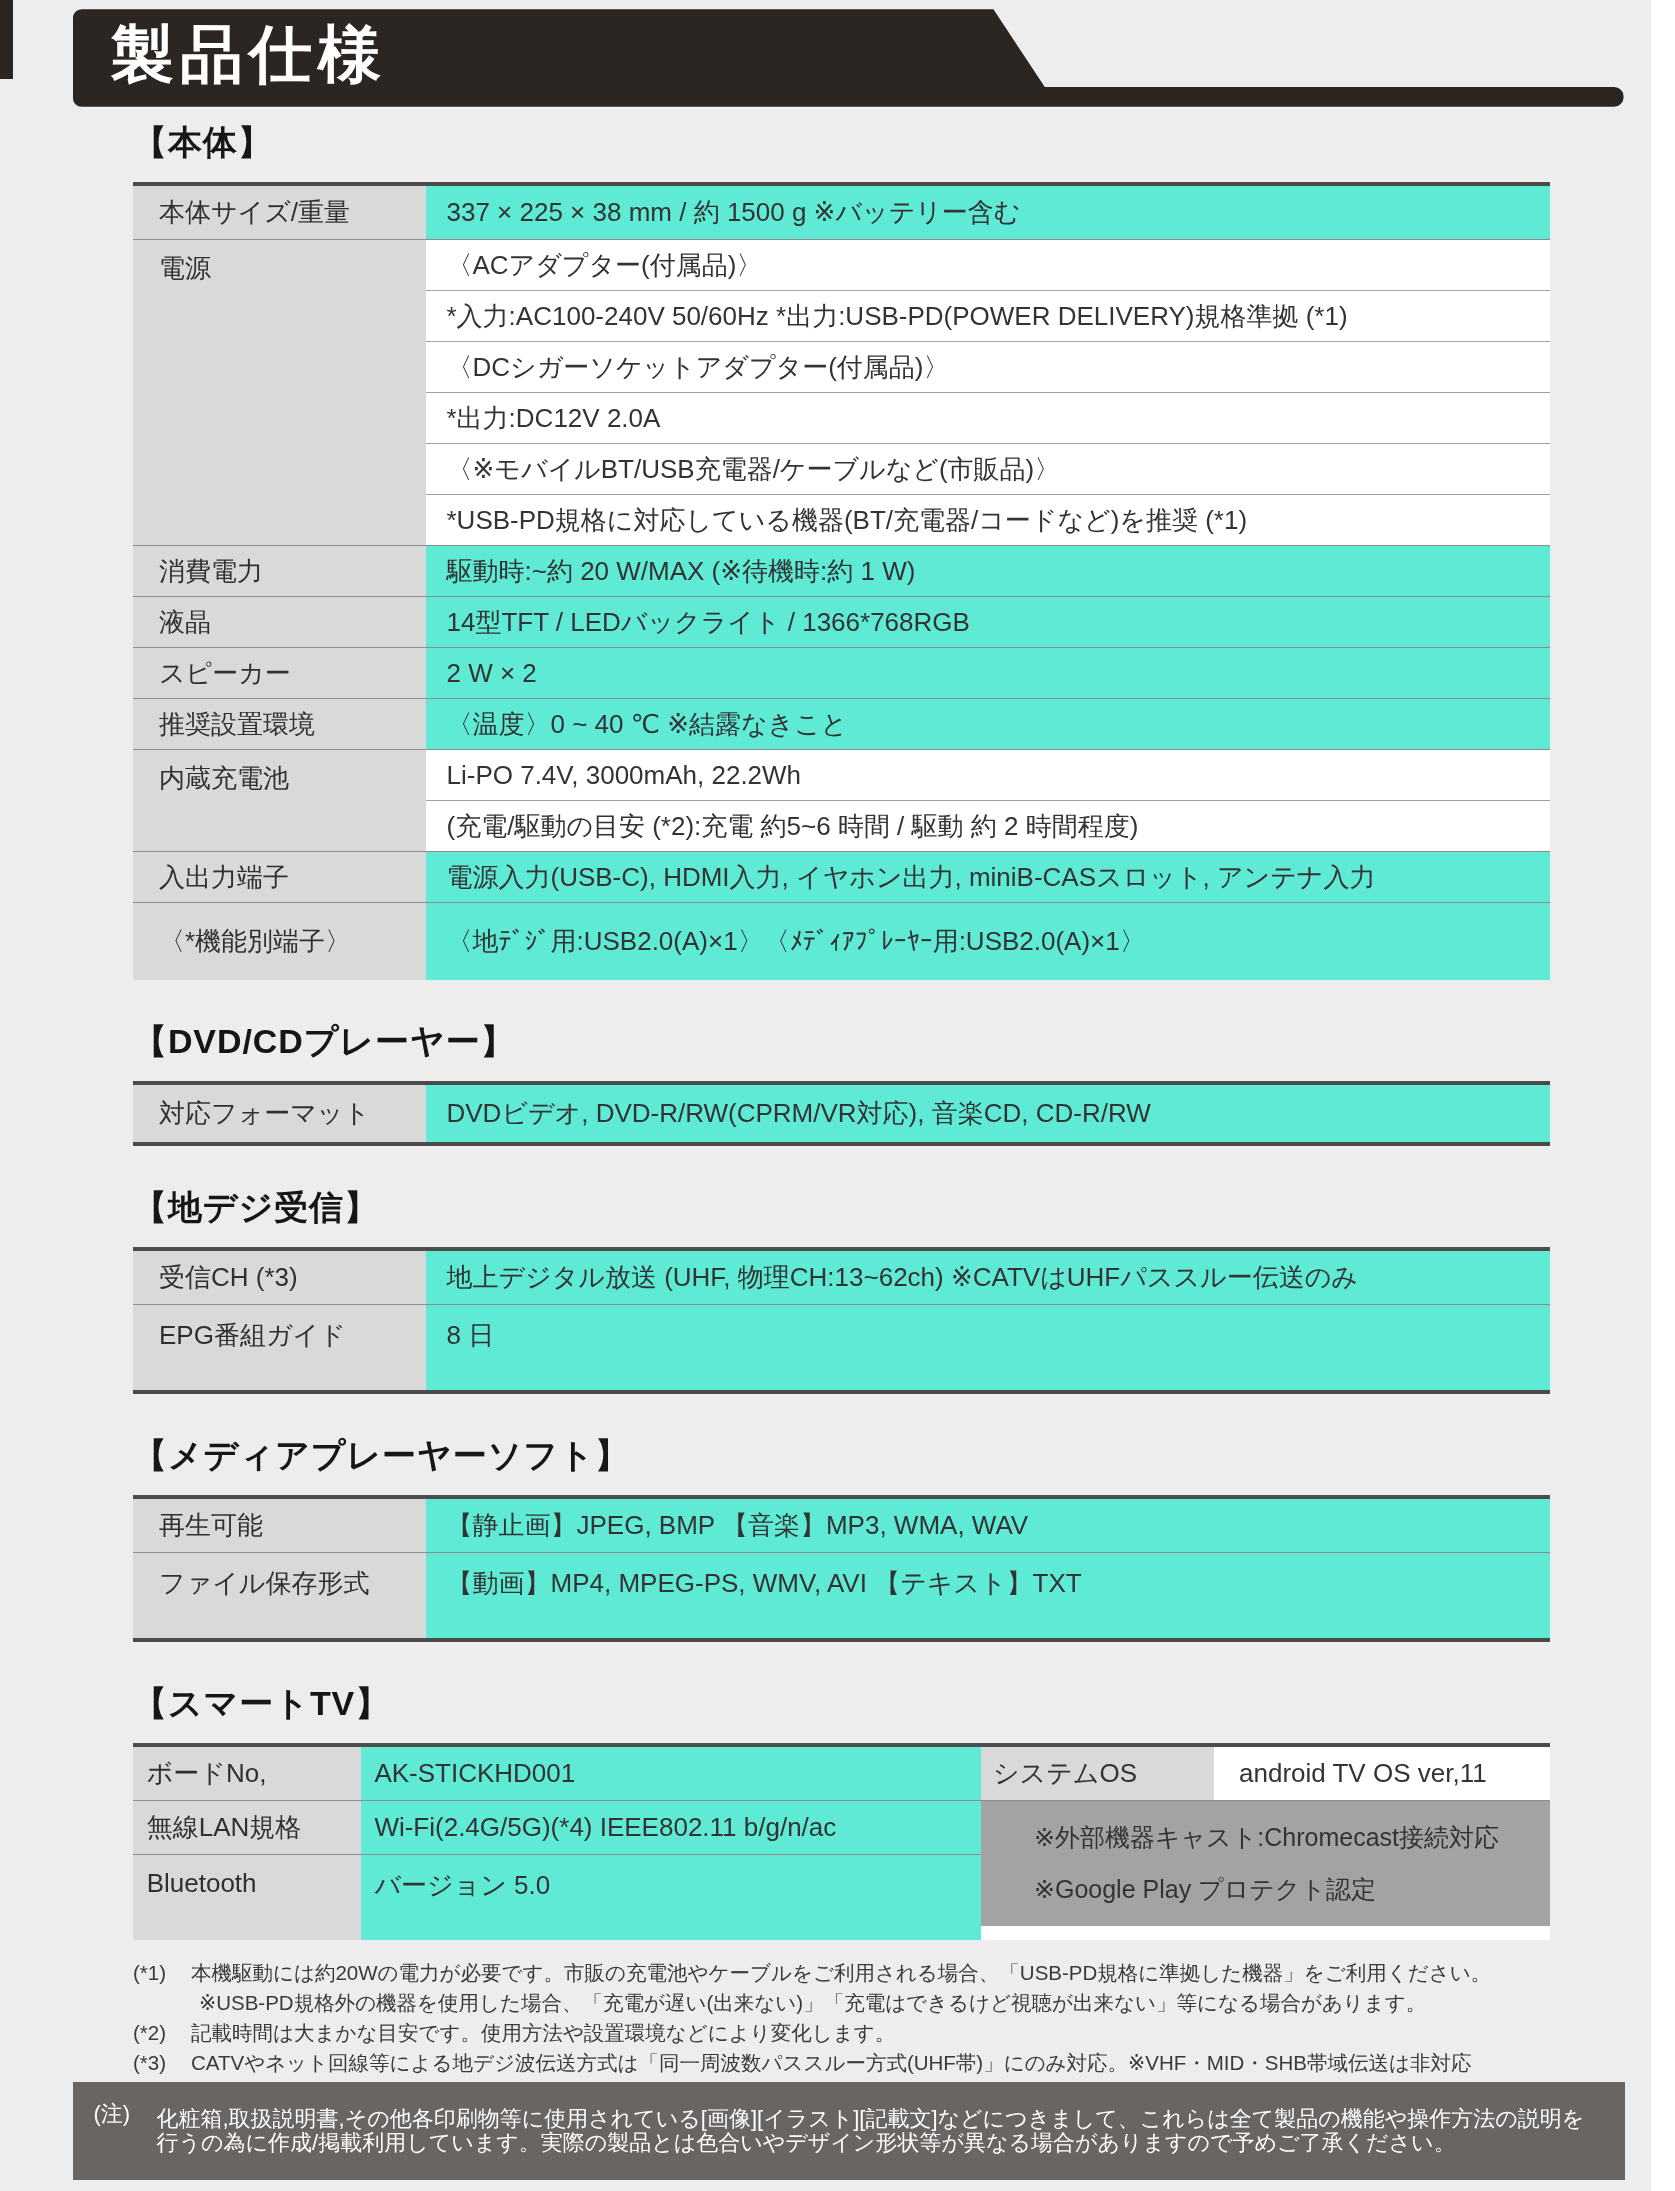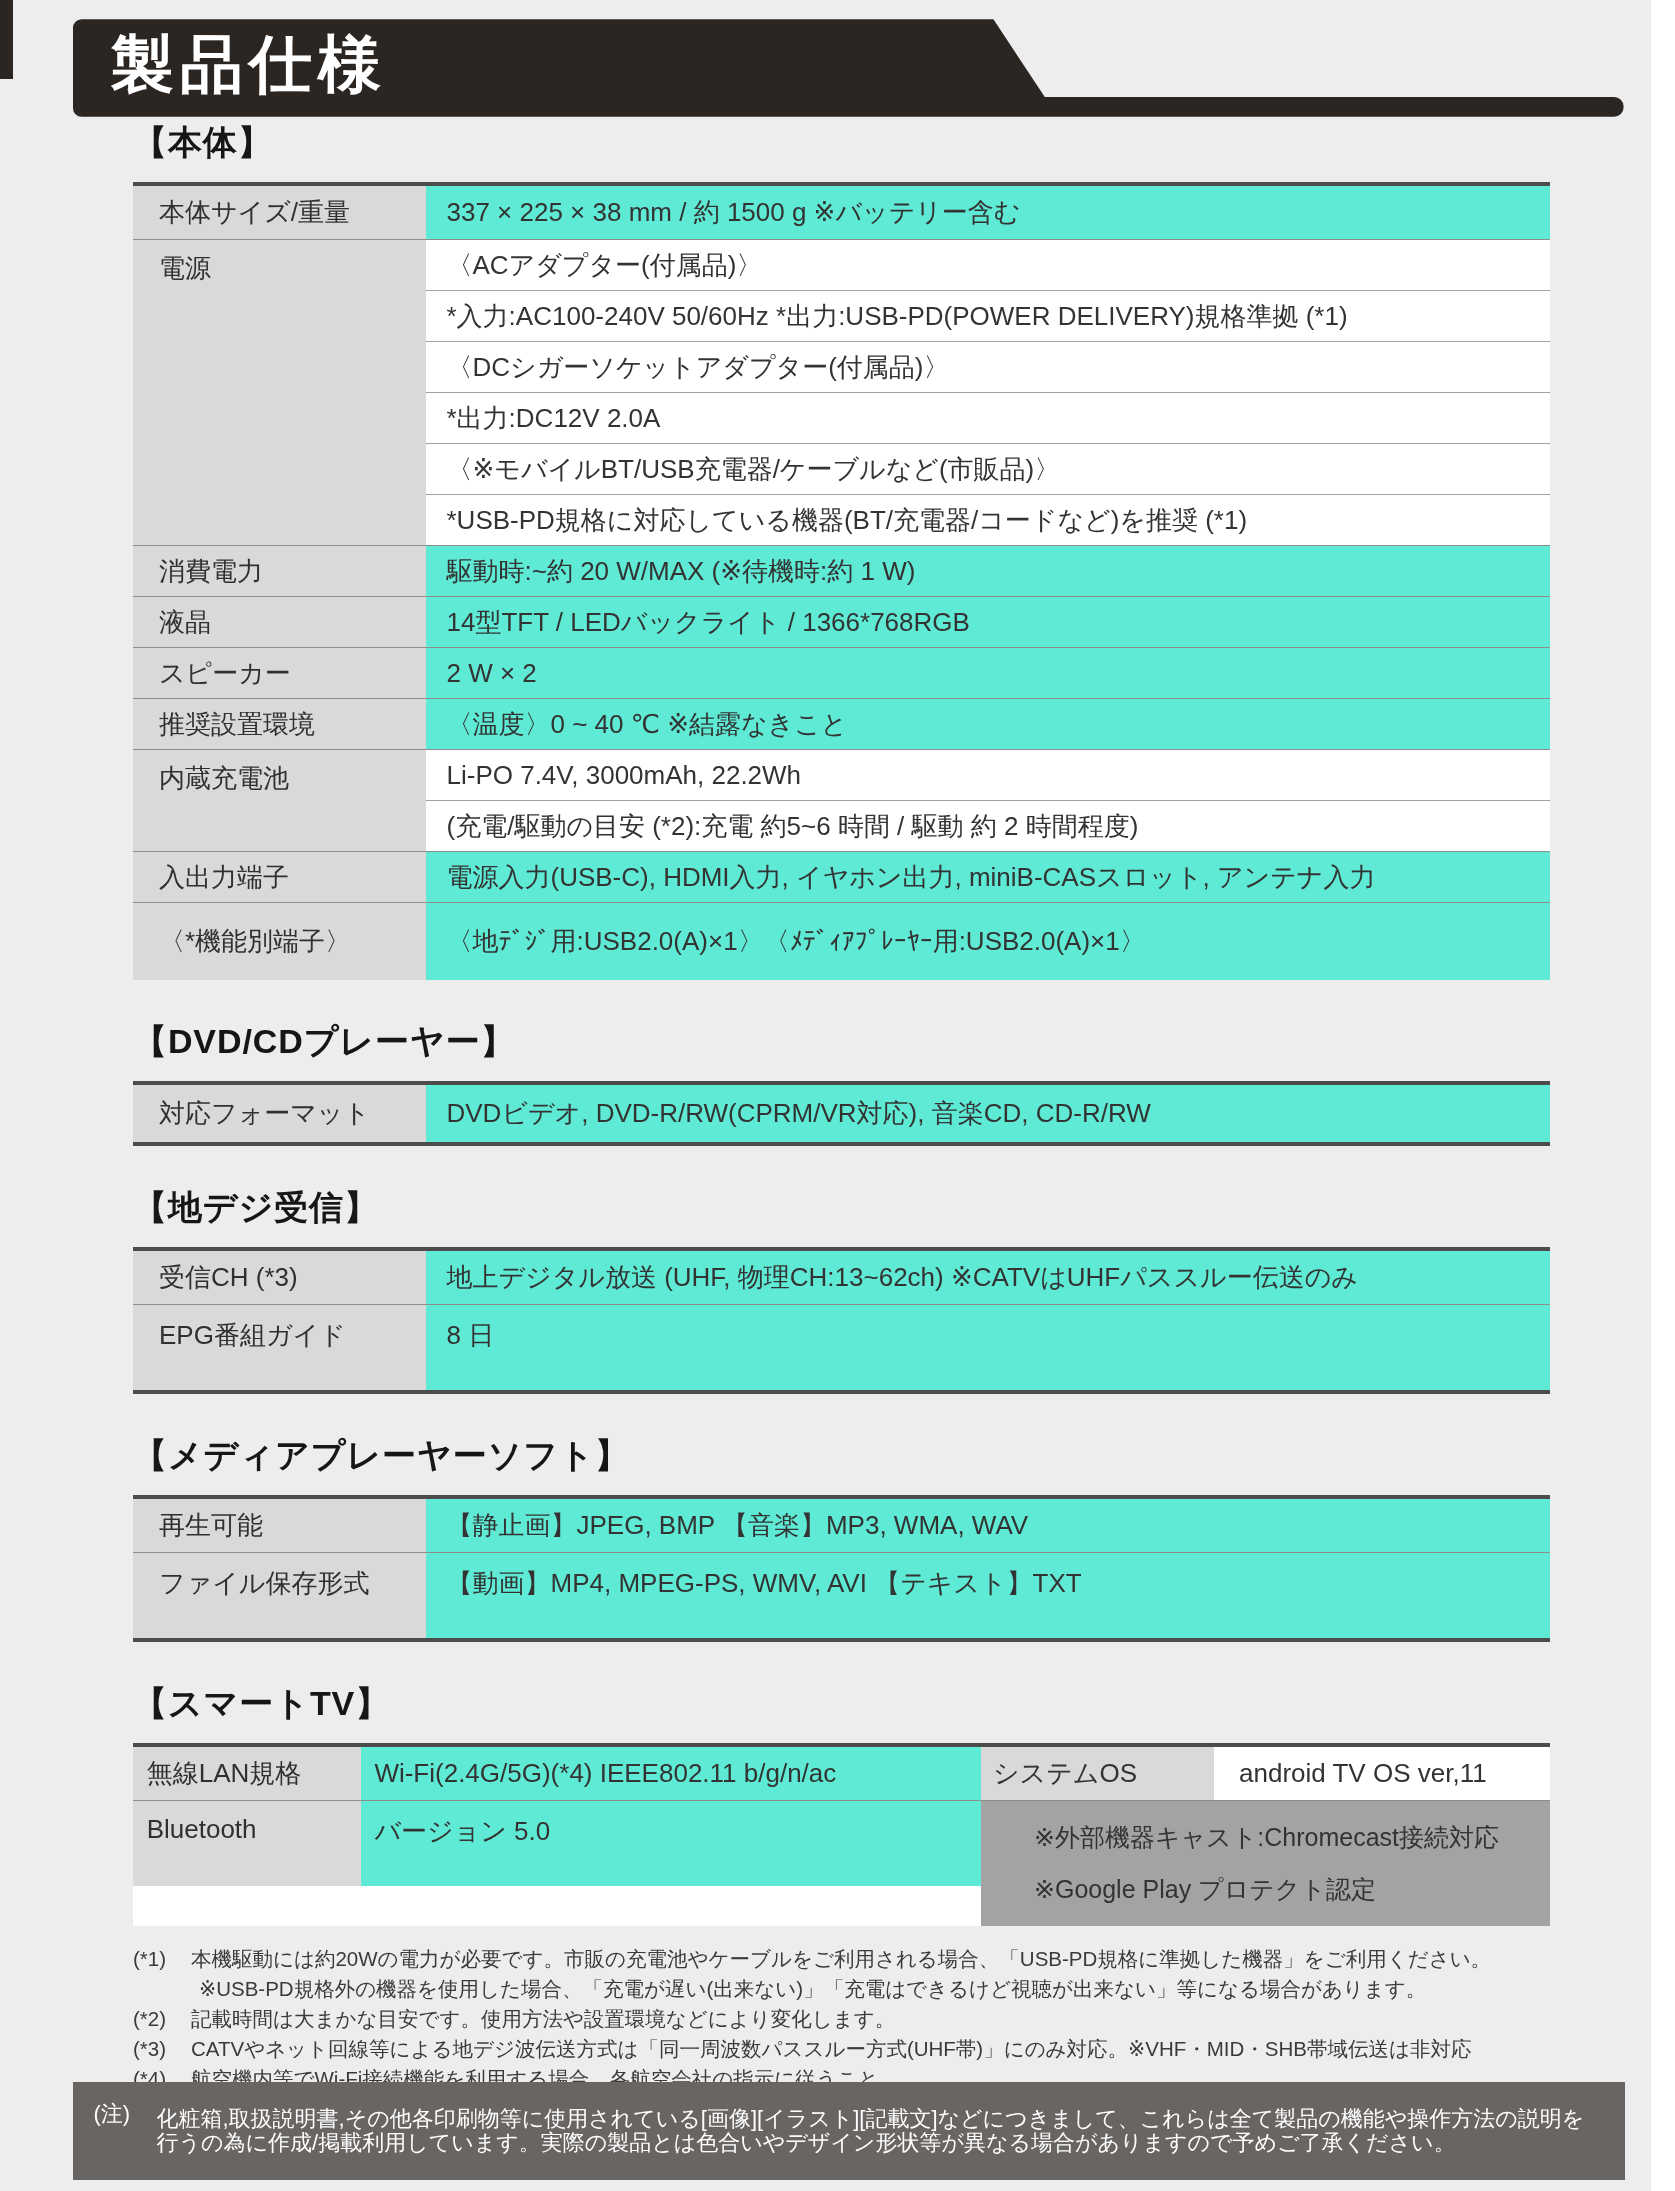--- a/index.html
+++ b/index.html
@@ -3,21 +3,21 @@
 <meta charset="utf-8">
 <style>
   html,body{margin:0;padding:0;}
   body{
     width:1675px;height:2192px;position:relative;background:#ffffff;
     font-family:"Liberation Sans","DejaVu Sans",sans-serif;color:#333;
     overflow:hidden;
   }
   .canvas{position:absolute;left:0;top:0;width:1651px;height:2192px;background:#ededee;}
   .corner-strip{position:absolute;left:0;top:0;width:13px;height:79px;background:#2c2623;}
-  .banner{position:absolute;left:73px;top:19px;width:1554px;height:98px;}
+  .banner{position:absolute;left:73px;top:9px;width:1554px;height:98px;}
   .banner svg{position:absolute;left:0;top:0;display:block;}
   .banner-title{
     position:absolute;left:38px;top:50%;transform:translateY(-54%);
     font-size:63px;font-weight:800;color:#ffffff;letter-spacing:6px;white-space:nowrap;
   }
   .content{position:absolute;left:133px;top:120px;width:1417px;}
   .sec-heading{
     height:45px;line-height:45px;font-size:34px;font-weight:800;color:#161616;
     letter-spacing:0.9px;margin:0 0 17px 0;white-space:nowrap;
   }
@@ -156,20 +156,24 @@
     <div class="t-row">
       <div class="cell label pad-row">ファイル保存形式</div>
       <div class="cell value pad-row">【動画】MP4, MPEG-PS, WMV, AVI 【テキスト】TXT</div>
     </div>
   </div>
 
   <h2 class="sec-heading">【スマートTV】</h2>
   <div class="tbl tbl-smart">
     <div class="smart-left">
       <div class="t-row">
+        <div class="cell label h62">ボードNo,</div>
+        <div class="cell value h62">AK-STICKHD001</div>
+      </div>
+      <div class="t-row">
         <div class="cell label h62">無線LAN規格</div>
         <div class="cell value h62">Wi-Fi(2.4G/5G)(*4) IEEE802.11 b/g/n/ac</div>
       </div>
       <div class="t-row">
         <div class="cell label h84-last pad-row">Bluetooth</div>
         <div class="cell value h84-last pad-row">バージョン 5.0</div>
       </div>
     </div>
     <div class="smart-right">
       <div class="t-row">

